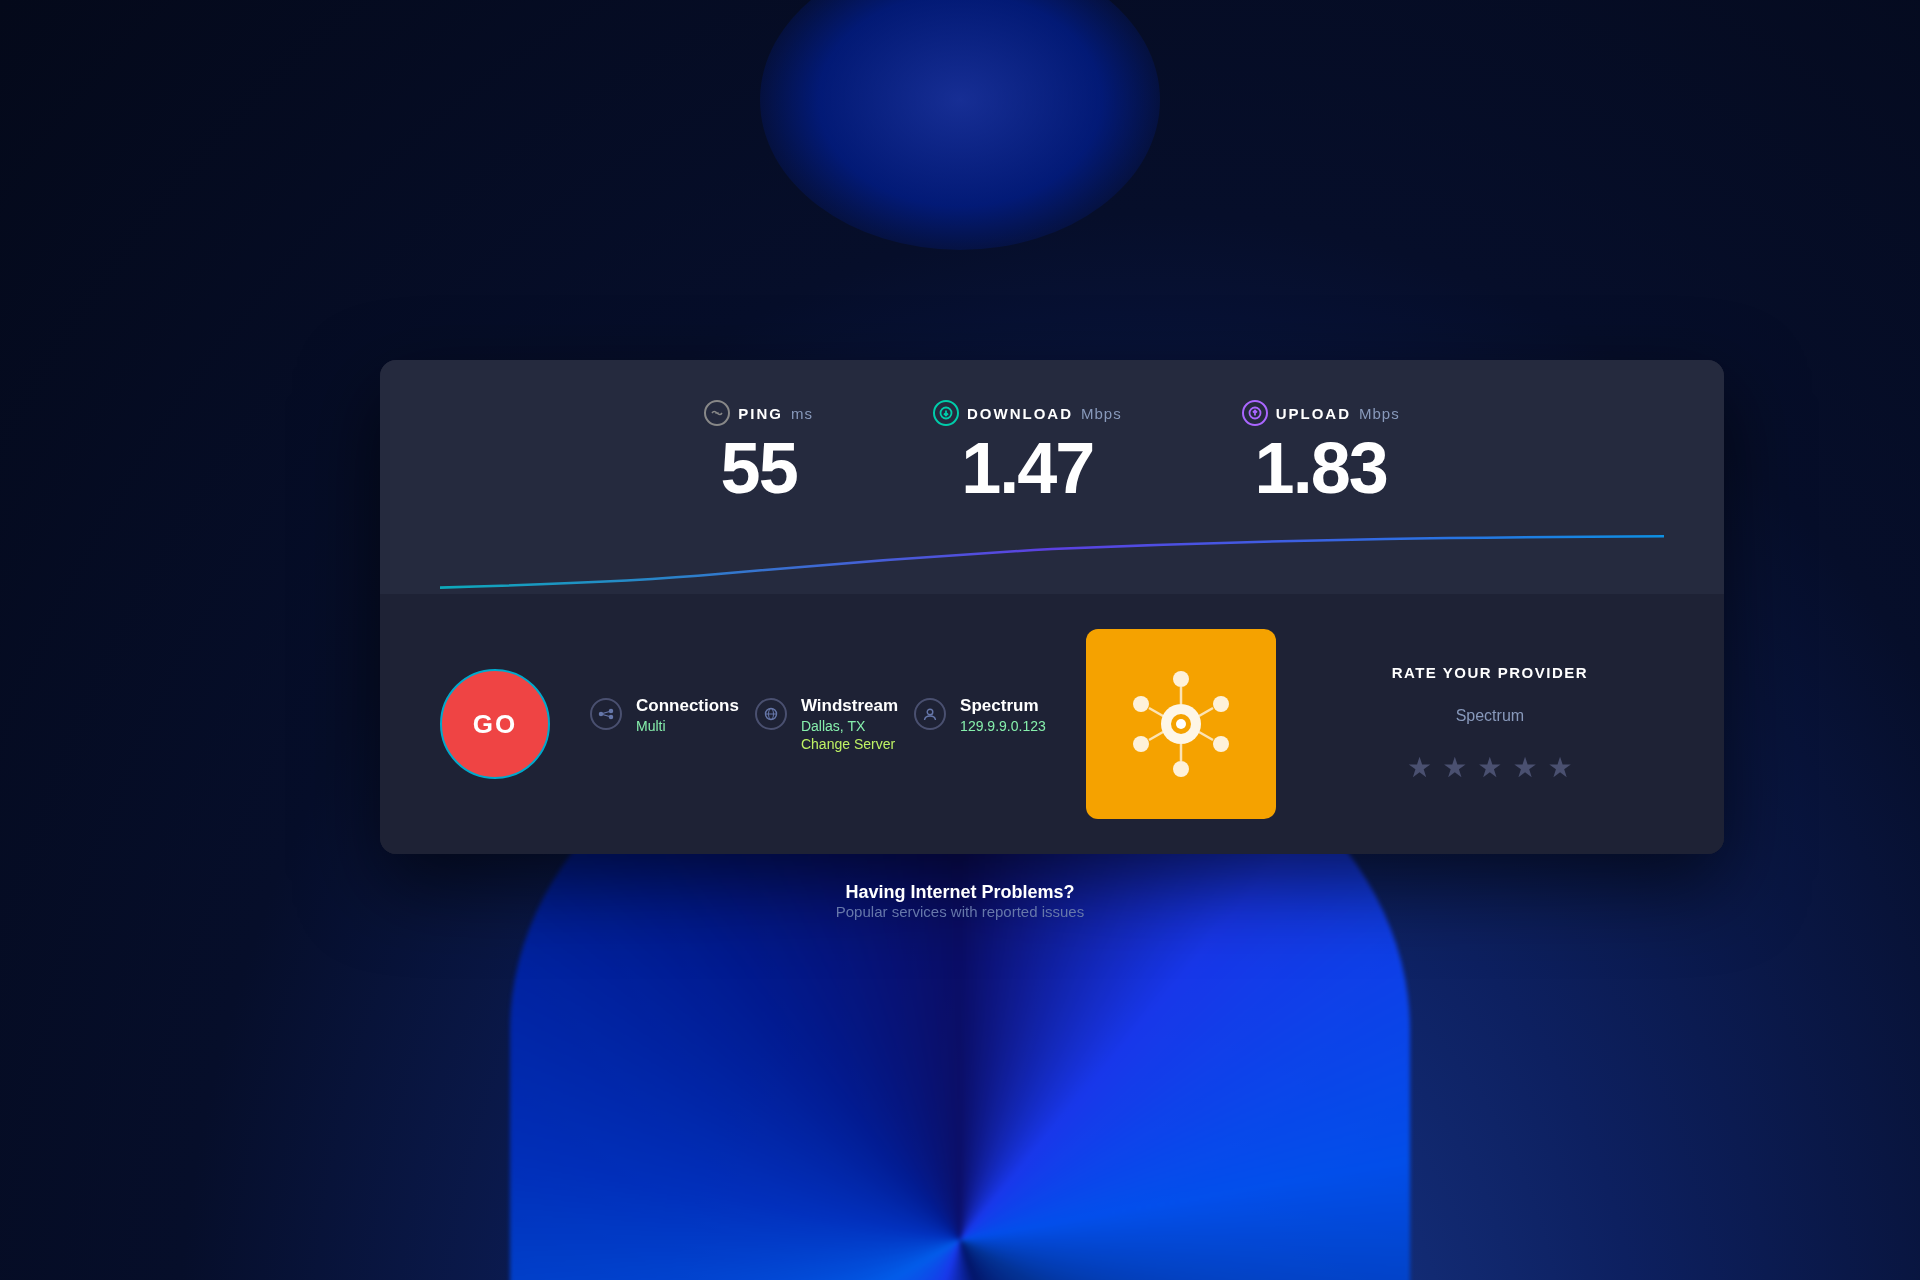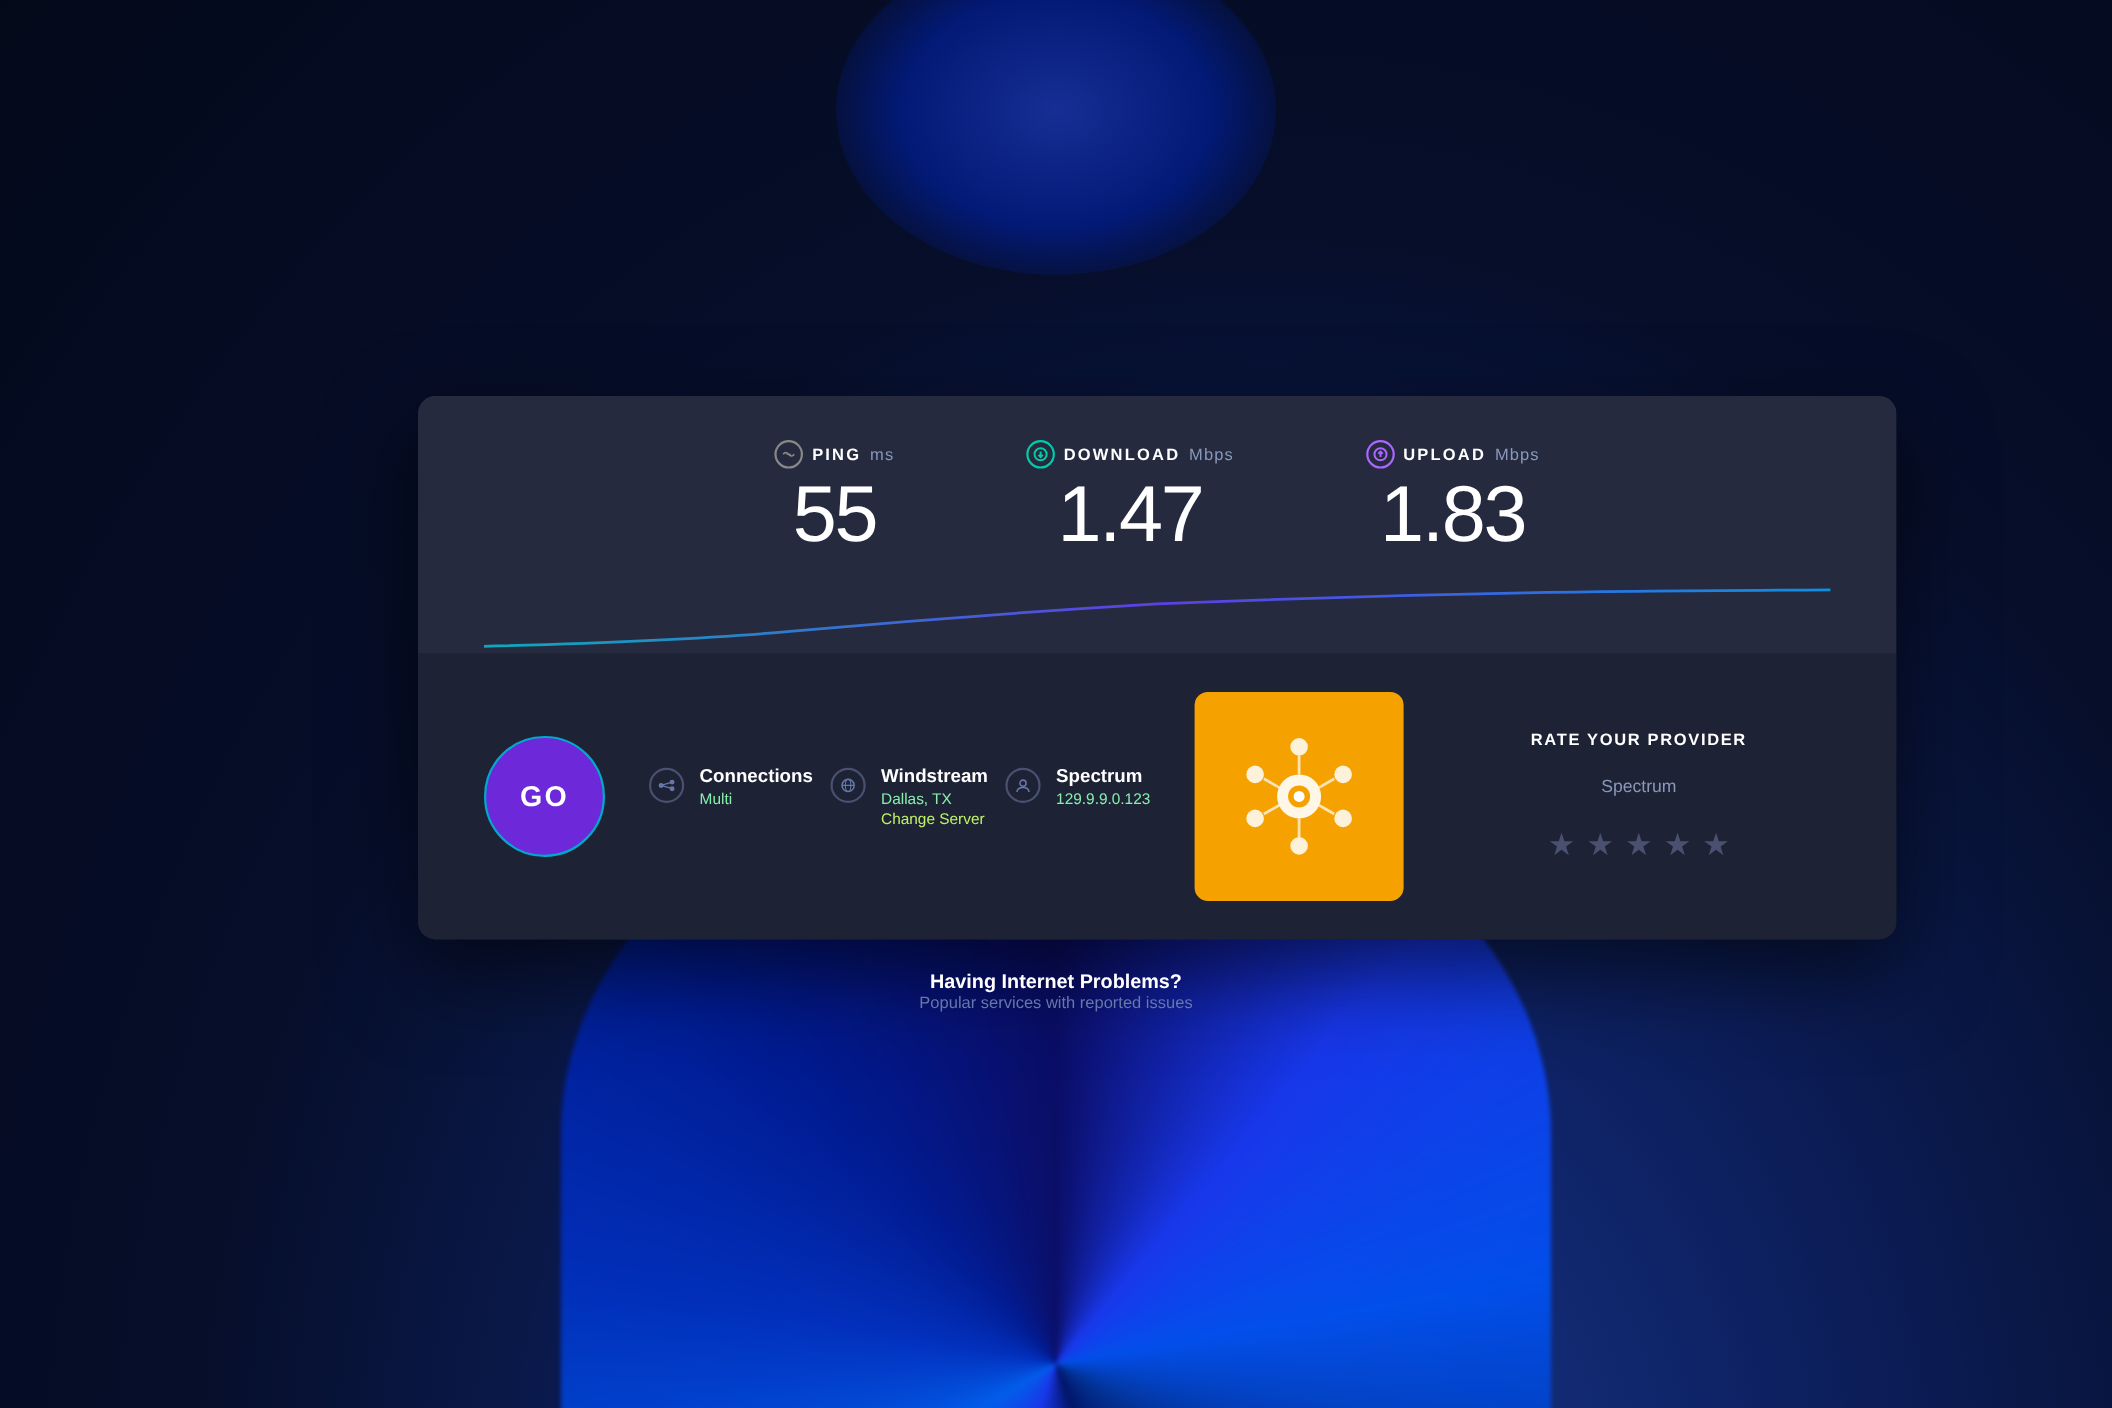--- a/index.html
+++ b/index.html
@@ -121,21 +121,21 @@
 
     .stat-unit {
       font-size: 15px;
       font-weight: 400;
       color: #8899bb;
       letter-spacing: 1px;
     }
 
     .stat-value {
       font-size: 72px;
-      font-weight: 400;
+      font-weight: 700;
       color: #ffffff;
       line-height: 1;
       letter-spacing: -2px;
     }
 
     
     .graph-container {
       height: 60px;
       position: relative;
       overflow: visible;
@@ -157,21 +157,21 @@
       align-items: center;
       gap: 40px;
     }
 
     
     .go-button {
       width: 110px;
       height: 110px;
       border-radius: 50%;
       border: 2.5px solid #00aacc;
-      background: #6d28d9;
+      background: #ef4444;
       display: flex;
       align-items: center;
       justify-content: center;
       cursor: pointer;
       flex-shrink: 0;
       transition: all 0.2s;
     }
 
     .go-button-text {
       font-size: 26px;

